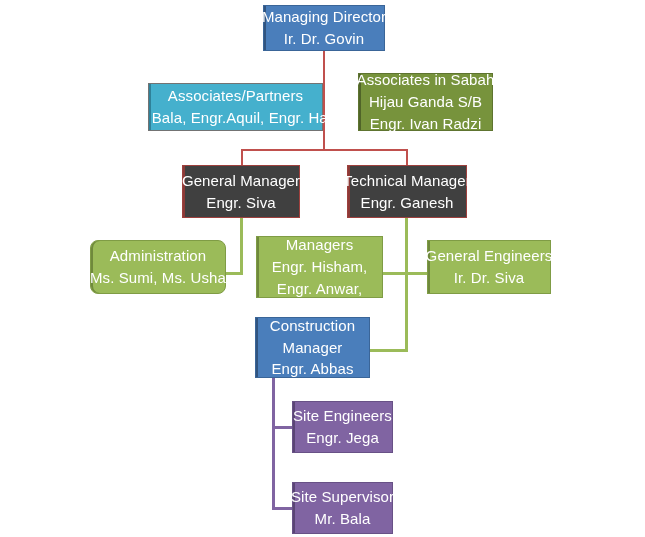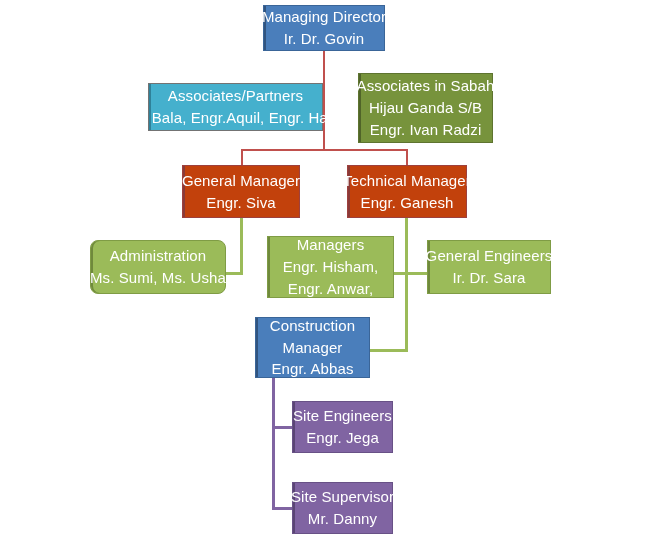--- a/index.html
+++ b/index.html
@@ -35,21 +35,21 @@
     display: block;
     white-space: nowrap;
   }
   .node.wrap .line {
     white-space: normal;
   }
   
   .c-blue   { background: #4a7ebb; border: 1px solid #3a6598; box-shadow: inset 2px 0 0 #31547f; }
   .c-teal   { background: #45b0cd; border: 1px solid #737373; box-shadow: inset 2px 0 0 #2f8199; }
   .c-dgreen { background: #77933c; border: 1px solid #5e7430; box-shadow: inset 2px 0 0 #506428; }
-  .c-red    { background: #c2410c; border: 1px solid #9e403d; box-shadow: inset 2px 0 0 #8b3a37; }
+  .c-red    { background: #404040; border: 1px solid #9e403d; box-shadow: inset 2px 0 0 #8b3a37; }
   .c-lgreen { background: #9bbb59; border: 1px solid #7f9c45; box-shadow: inset 2px 0 0 #6f893c; }
   .c-purple { background: #8064a2; border: 1px solid #685186; box-shadow: inset 2px 0 0 #5a4575; }
 
   .connector {
     position: absolute;
     z-index: 1;
   }
   .k-red    { background: #c0504d; }
   .k-green  { background: #9bbb59; }
   .k-purple { background: #8064a2; }
@@ -82,59 +82,59 @@
   <div class="node c-blue" style="left:263px; top:5px; width:122px; height:46px;">
     <span class="line">Managing Director</span>
     <span class="line">Ir. Dr. Govin</span>
   </div>
 
   <div class="node c-teal" style="left:148px; top:83px; width:175px; height:48px;">
     <span class="line">Associates/Partners</span>
     <span class="line">Ir. Bala, Engr.Aquil, Engr. Hari</span>
   </div>
 
-  <div class="node c-dgreen" style="left:358px; top:73px; width:135px; height:70px;">
+  <div class="node c-dgreen" style="left:358px; top:73px; width:135px; height:58px;">
     <span class="line">Associates in Sabah</span>
     <span class="line">Hijau Ganda S/B</span>
     <span class="line">Engr. Ivan Radzi</span>
   </div>
 
   <div class="node c-red" style="left:182px; top:165px; width:118px; height:53px;">
     <span class="line">General Manager</span>
     <span class="line">Engr. Siva</span>
   </div>
 
   <div class="node c-red" style="left:347px; top:165px; width:120px; height:53px;">
     <span class="line">Technical Manager</span>
     <span class="line">Engr. Ganesh</span>
   </div>
 
   <div class="node c-lgreen" style="left:90px; top:240px; width:136px; height:54px;border-radius:8px;">
     <span class="line">Administration</span>
     <span class="line">Ms. Sumi, Ms. Usha</span>
   </div>
 
-  <div class="node c-lgreen wrap" style="left:256px; top:236px; width:127px; height:62px; padding:0 4px;margin-left:11px;">
+  <div class="node c-lgreen wrap" style="left:256px; top:236px; width:127px; height:62px; padding:0 4px;">
     <span class="line">Project Managers</span>
     <span class="line">Engr. Hisham, Engr. Anwar, Engr. Ramesh</span>
   </div>
 
   <div class="node c-lgreen" style="left:427px; top:240px; width:124px; height:54px;">
     <span class="line">General Engineers</span>
-    <span class="line">Ir. Dr. Sara</span>
+    <span class="line">Ir. Dr. Siva</span>
   </div>
 
   <div class="node c-blue wrap" style="left:255px; top:317px; width:115px; height:61px; padding:0 6px;">
     <span class="line">Construction Manager</span>
     <span class="line">Engr. Abbas</span>
   </div>
 
   <div class="node c-purple" style="left:292px; top:401px; width:101px; height:52px;">
     <span class="line">Site Engineers</span>
     <span class="line">Engr. Jega</span>
   </div>
 
   <div class="node c-purple" style="left:292px; top:482px; width:101px; height:52px;">
     <span class="line">Site Supervisor</span>
-    <span class="line">Mr. Danny</span>
+    <span class="line">Mr. Bala</span>
   </div>
 
 </div>
 
 </body></html>

